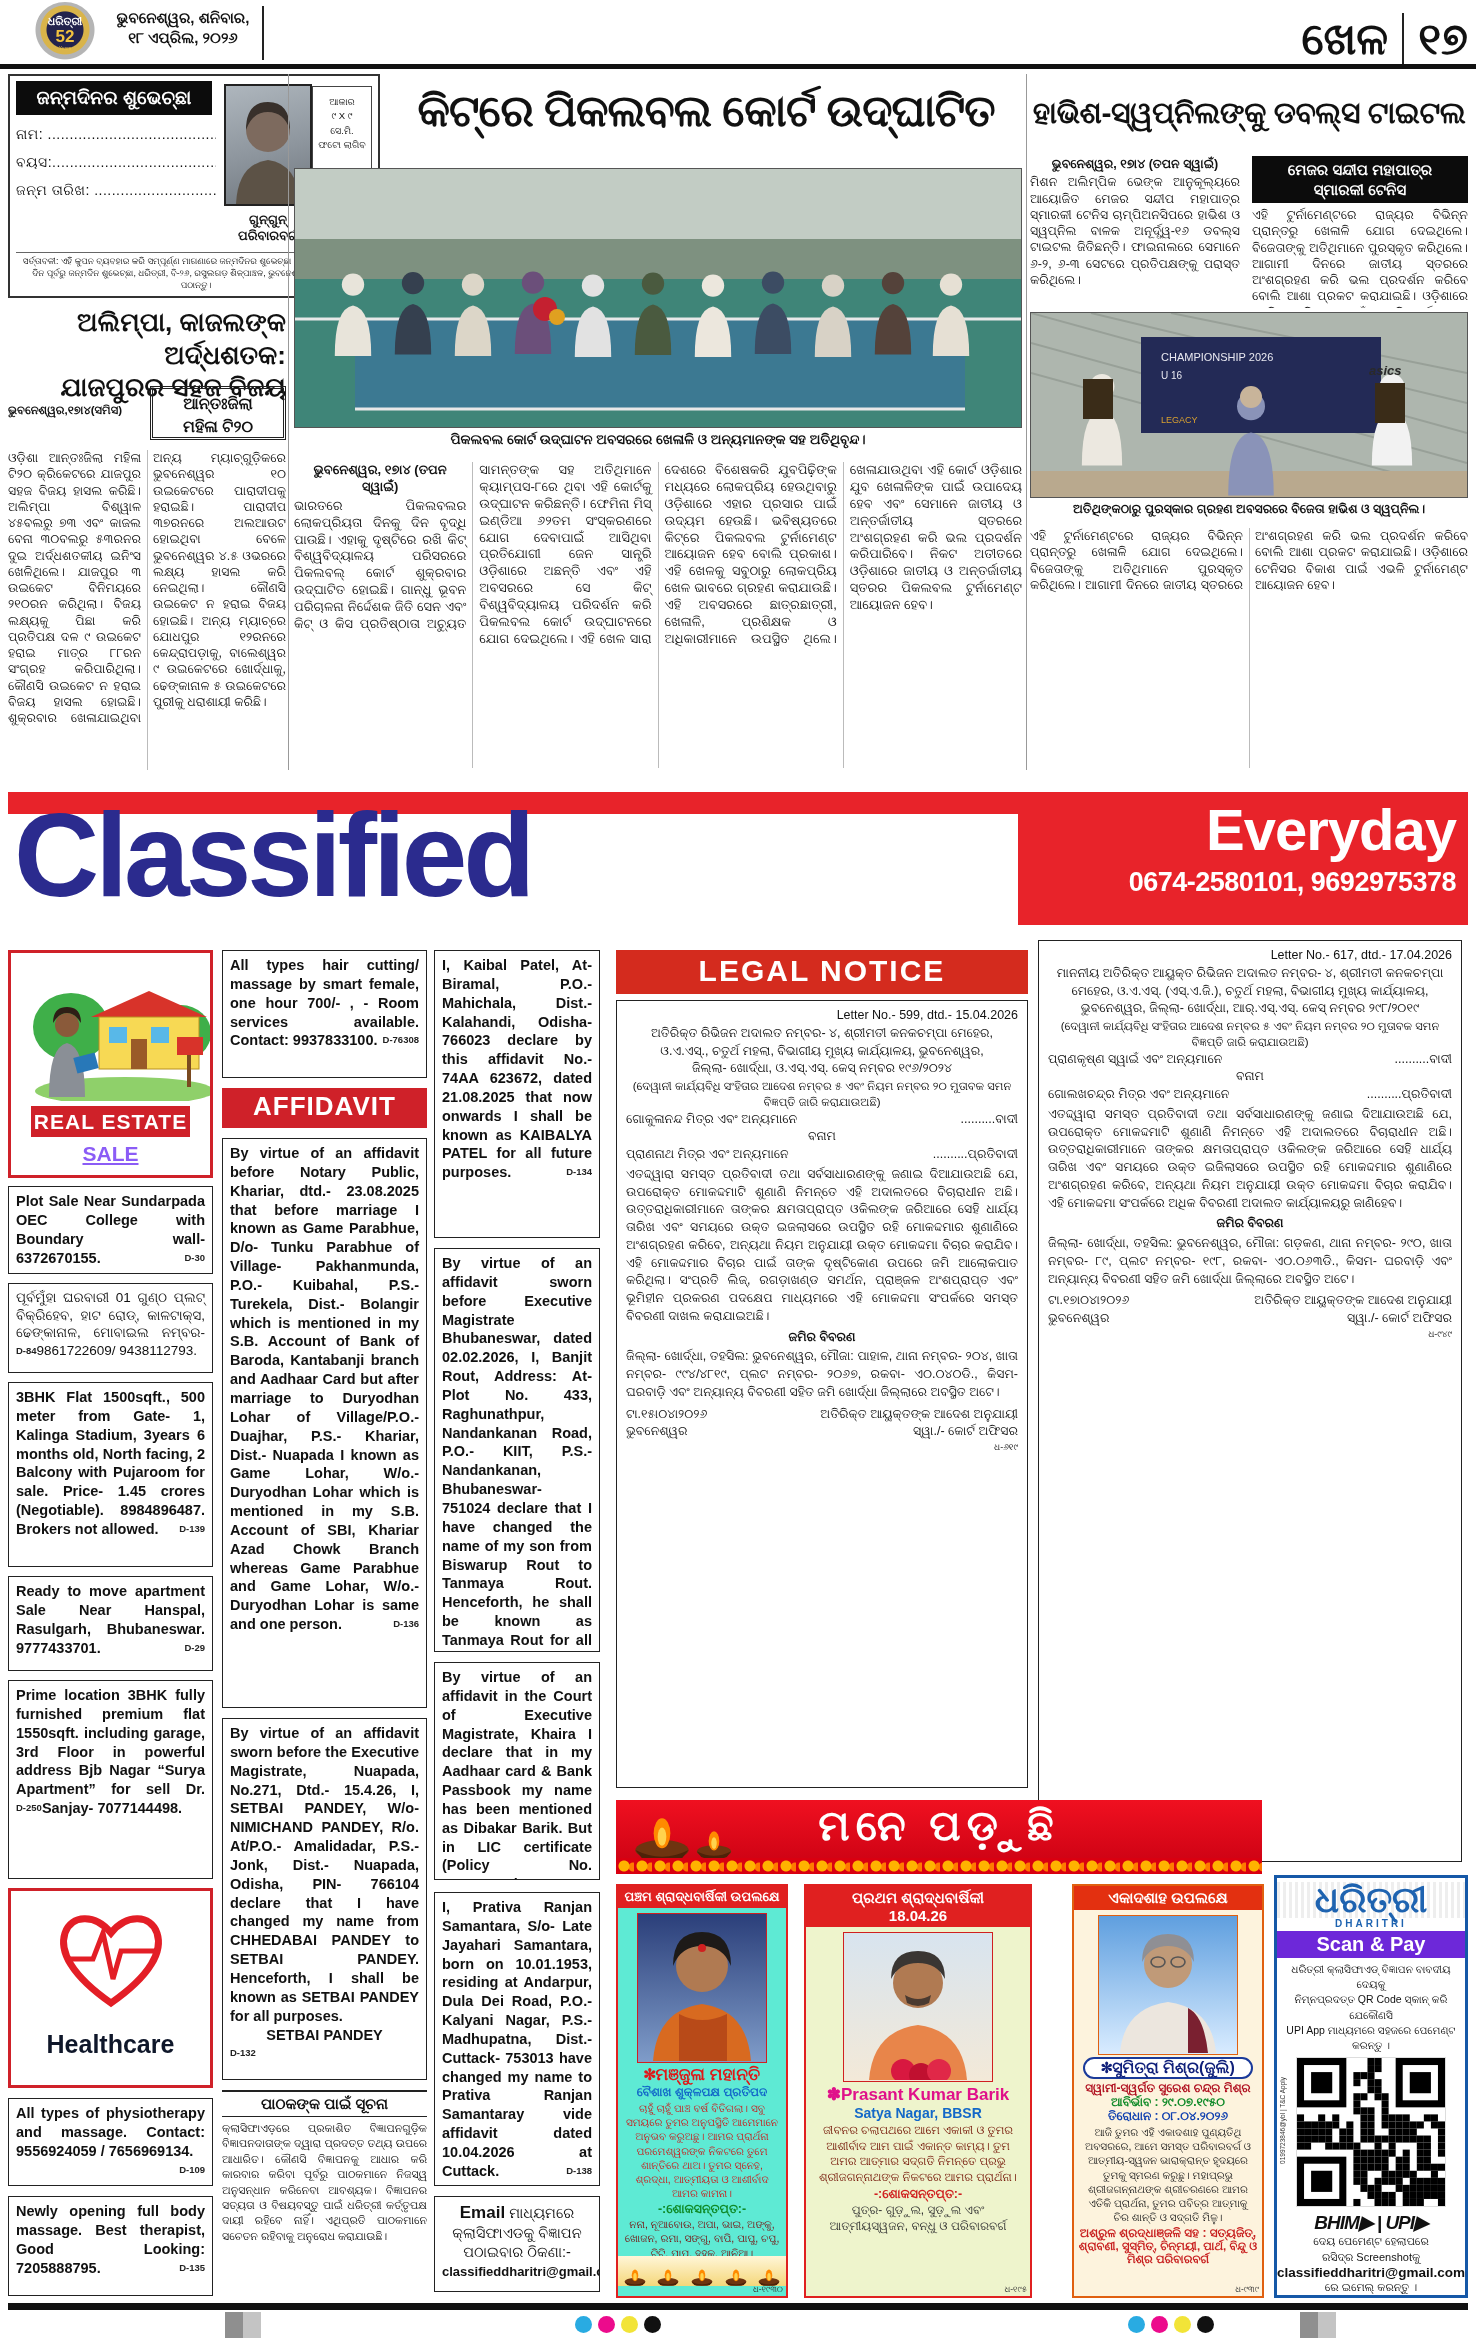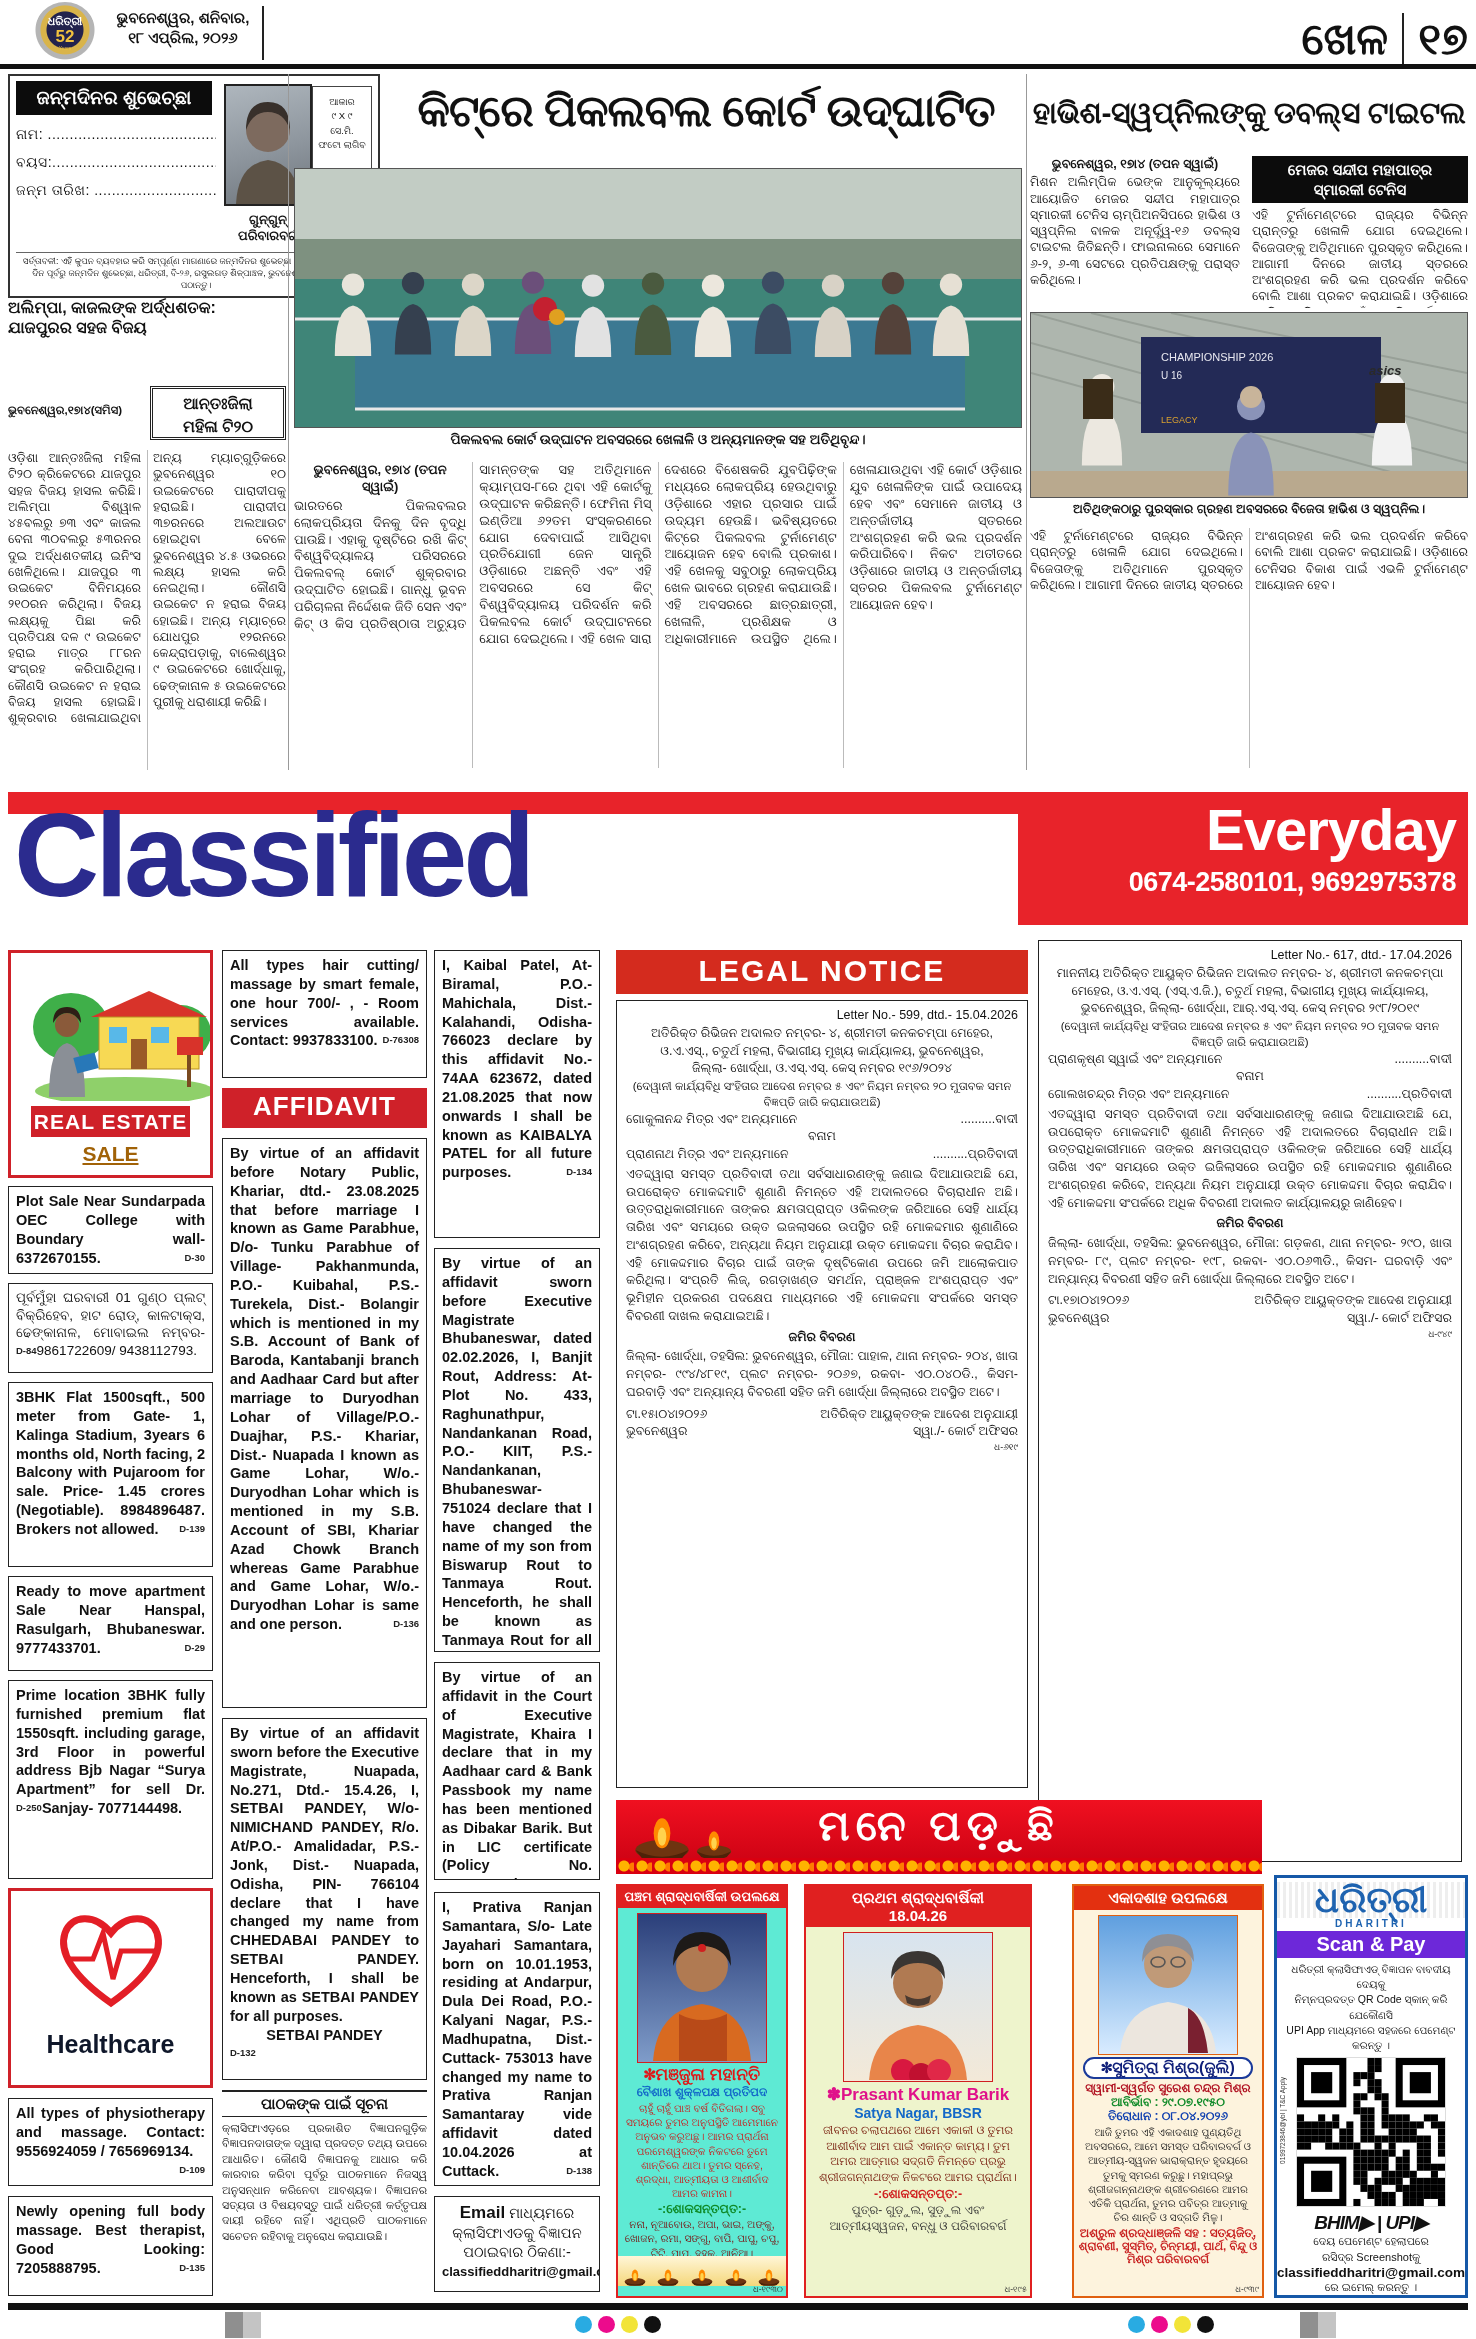--- a/index.html
+++ b/index.html
@@ -34,21 +34,21 @@
   .bday-size { position:absolute; right:6px; top:10px; width:60px; height:116px; border:1.5px solid #444; font-size:9.5px; text-align:center; padding-top:8px; line-height:1.5; }
   .bday-terms { position:absolute; left:6px; bottom:4px; width:360px; font-size:8.8px; line-height:1.35; text-align:center; border-top:1px solid #666; padding-top:3px; }
 
   .hl-main { left:390px; top:86px; width:632px; height:72px; font-size:44px; font-weight:bold; text-align:center; letter-spacing:-1px; }
   .photo-main { left:294px; top:168px; width:728px; height:260px; border:1px solid #555; overflow:hidden; }
   .cap-main { left:294px; top:432px; width:728px; text-align:center; font-size:13.5px; font-weight:bold; }
   .body-main { left:294px; top:462px; width:728px; height:306px; column-count:4; column-gap:13px; column-rule:1px solid #bbb;
     font-size:13px; line-height:1.3; text-align:justify; overflow:hidden; }
   .dateline { display:block; text-align:center; font-weight:bold; margin-bottom:2px; }
 
-  .hl-left { left:8px; top:298px; width:278px; font-size:16px; font-weight:bold; text-align:left; line-height:1.25; }
+  .hl-left { left:8px; top:306px; width:278px; font-size:26px; font-weight:bold; text-align:right; line-height:1.25; }
   .left-row { left:8px; top:386px; width:278px; height:56px; }
   .left-dl { position:absolute; left:0; top:18px; font-size:11.5px; font-weight:bold; }
   .t20-box { position:absolute; right:0; top:0; width:136px; height:54px; border:3px double #222; text-align:center; font-weight:bold; font-size:16px; line-height:1.45; padding-top:3px; }
   .body-left { left:8px; top:450px; width:278px; height:320px; column-count:2; column-gap:12px; column-rule:1px solid #bbb;
     font-size:12.5px; line-height:1.3; text-align:justify; overflow:hidden; }
 
   .hl-right { left:1030px; top:96px; width:438px; font-size:30px; font-weight:bold; text-align:center; letter-spacing:-.5px; }
   .right-sub { left:1030px; top:156px; width:438px; height:152px; }
   .right-sub-l { position:absolute; left:0; top:0; width:210px; height:152px; font-size:12.5px; line-height:1.3; text-align:justify; overflow:hidden; }
   .right-sub-r { position:absolute; right:0; top:0; width:216px; height:152px; font-size:12.5px; line-height:1.3; text-align:justify; overflow:hidden; }
@@ -66,21 +66,21 @@
   .cls-everyday { font-size:58px; font-weight:bold; letter-spacing:-1px; line-height:1.25; }
   .cls-phones { font-size:27px; font-weight:bold; letter-spacing:-.5px; }
 
   
   .adbox { position:absolute; border:1.5px solid #222; padding:5px 7px; font-weight:bold; font-size:14.5px; line-height:1.3; text-align:justify; overflow:hidden; background:#fff; }
   .adbox.odia { font-weight:normal; font-size:13.5px; }
   .dtag { float:right; font-size:9.5px; font-weight:bold; color:#222; margin-top:3px; }
   .dtag.left { float:left; }
   .re-box { left:8px; top:950px; width:205px; height:228px; border:3px solid #cf2129; padding:20px; text-align:center; }
   .re-label { background:#cf2129; color:#fff; font-weight:bold; font-size:21px; letter-spacing:1px; padding:2px 0; }
-  .re-sale { color:#a16207; font-weight:bold; font-size:21px; text-decoration:underline; margin-top:3px; }
+  .re-sale { color:#8b5cf6; font-weight:bold; font-size:21px; text-decoration:underline; margin-top:3px; }
   .health-box { left:8px; top:1888px; width:205px; height:200px; border:3px solid #cf2129; text-align:center; padding-top:12px; }
   .health-label { color:#0f172a; font-size:25px; margin-top:10px; }
 
   .aff-hdr { left:222px; top:1088px; width:205px; height:40px; background:#cf2129; color:#fff; font-weight:bold; font-size:26px; text-align:center; letter-spacing:1px; padding-top:3px; }
   .reader-note { left:222px; top:2090px; width:205px; height:208px; overflow:hidden; }
   .reader-head { font-weight:bold; text-align:center; font-size:15px; border-top:2px solid #222; border-bottom:1px solid #222; padding:3px 0; margin-bottom:4px; }
   .reader-body { font-size:11px; line-height:1.4; text-align:justify; }
   .sign-c { display:block; text-align:center; }
 
   

